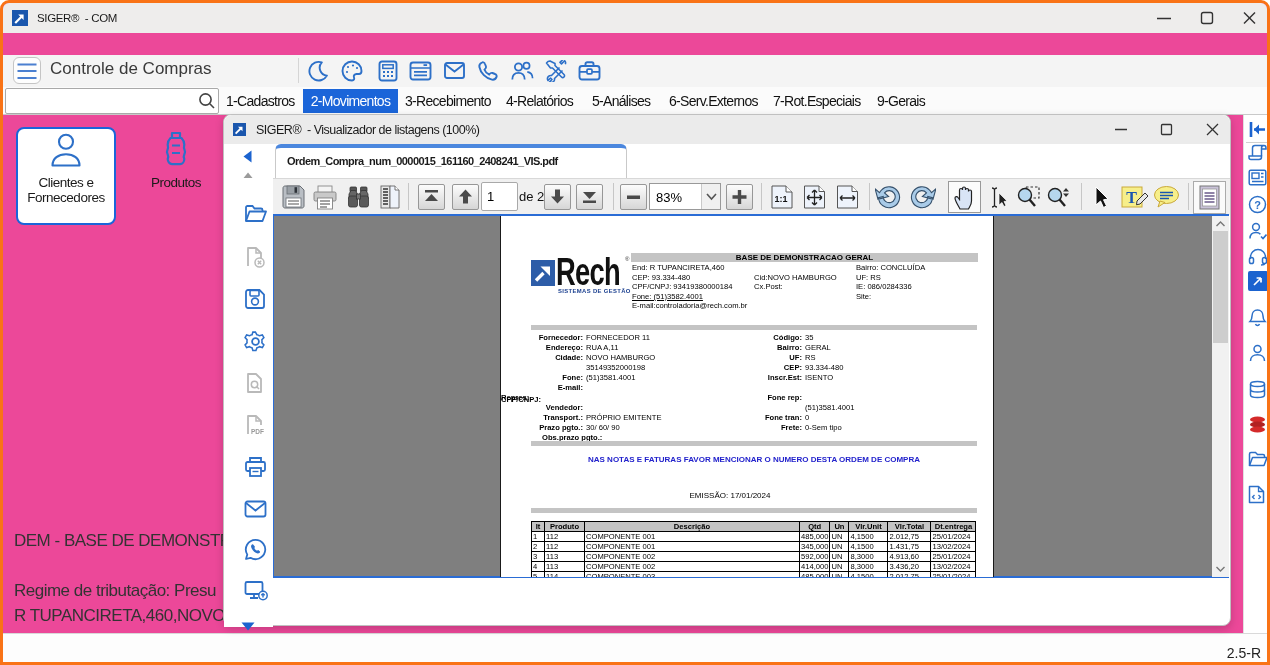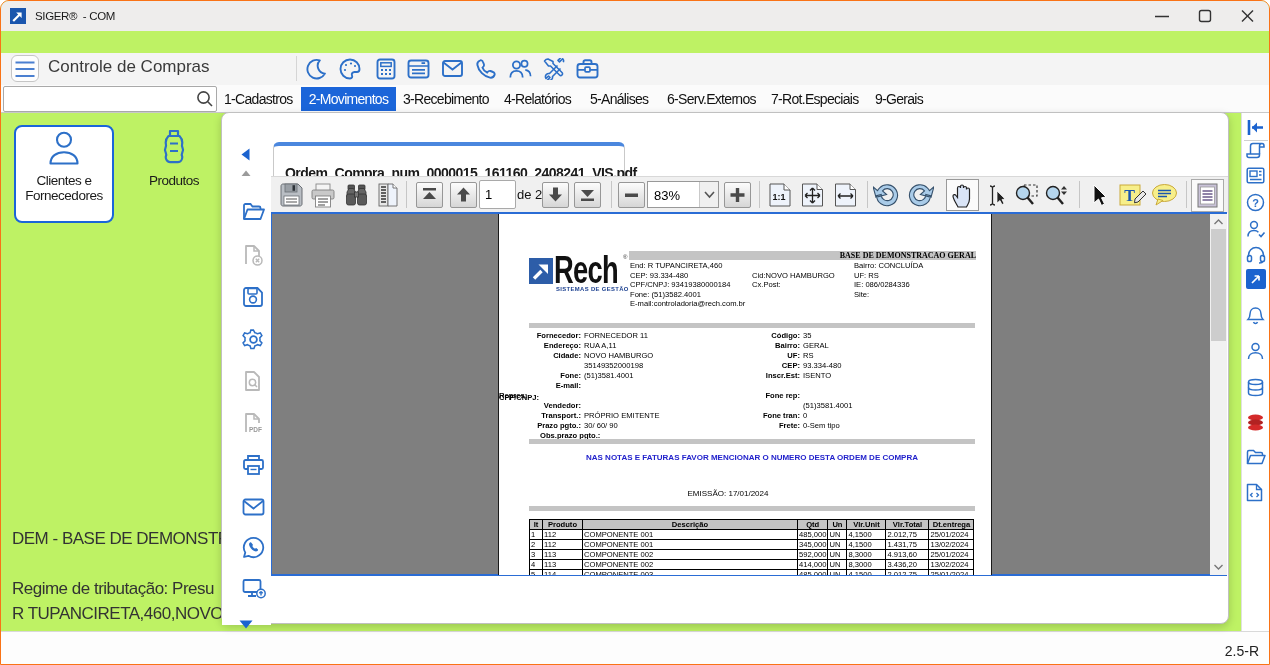--- a/index.html
+++ b/index.html
@@ -1,20 +1,20 @@
 <!DOCTYPE html>
 <html><head>
 <meta charset="utf-8">
 <style>
 * { margin:0; padding:0; box-sizing:border-box; }
 html,body { width:1270px; height:665px; overflow:hidden; background:#fff;
   font-family:"Liberation Sans", sans-serif; }
 .abs { position:absolute; }
 #win { position:absolute; left:0; top:0; width:1270px; height:665px;
-  border:1px solid #f97316; border-radius:9px 9px 0 0; background:#bef264; overflow:hidden; }
+  border:3px solid #f97316; border-radius:9px 9px 0 0; background:#ec4899; overflow:hidden; }
 
 #titlebar { position:absolute; left:0px; top:0; width:1268px; height:30px; background:#eeedec; }
 #titlebar .title { position:absolute; left:34px; top:9px; font-size:11.5px; letter-spacing:-0.35px; color:#1a1a1a; }
 
 #bluebar { position:absolute; left:0px; top:30px; width:1268px; height:22px; background:#1b65d9; }
 #bluebar .txt { position:absolute; left:44px; top:4px; font-size:14px; letter-spacing:-0.35px; font-weight:bold; color:#fff; transform:scaleX(0.945); transform-origin:0 0; }
 #bluebar .right { position:absolute; right:8px; top:4px; font-size:14px; letter-spacing:-0.35px; font-weight:bold; color:#fff; }
 
 #toolrow { position:absolute; left:0px; top:52px; width:1268px; height:32px; background:#f4f4f4; }
 #hamb { position:absolute; left:10px; top:2px; width:28px; height:27px; background:#fdfdfd; border:1px solid #c5c5c5; border-radius:6px; }
@@ -36,21 +36,21 @@
 #rsb { position:absolute; left:1240px; top:112px; width:29px; height:518px; background:#fff; border-left:1px solid #e0e0e0; }
 .rico { position:absolute; left:1245px; }
 
 #iwin { position:absolute; left:220px; top:111px; width:1008px; height:512px; background:#fff;
   border:1px solid #c0c0c0; border-radius:8px; box-shadow:0 3px 8px rgba(0,0,0,0.18); }
 #ititle { position:absolute; left:0; top:0; width:1006px; height:29px; background:#ebebeb; border-radius:8px 8px 0 0; }
 #ititle .t { position:absolute; left:32px; top:8px; font-size:12.5px; letter-spacing:-0.5px; color:#1a1a1a; }
 #itabs { position:absolute; left:0; top:29px; width:1006px; height:34px; background:#fff; }
 #itab { position:absolute; left:51px; top:0; width:352px; height:34px; background:#fff;
   border:1px solid #c9c9c9; border-bottom:none; border-top:4px solid #4b87de; border-radius:6px 6px 0 0; }
-#itab .t { position:absolute; left:11px; top:19px; font-size:14px; letter-spacing:-0.55px; font-weight:bold; color:#1a1a1a; }
+#itab .t { position:absolute; left:11px; top:7px; font-size:11px; letter-spacing:-0.55px; font-weight:bold; color:#1a1a1a; }
 #itoolbar { position:absolute; left:0; top:63px; width:1006px; height:37px; background:#f0f0f0; border-top:1px solid #d8d8d8;}
 .tbtn { position:absolute; top:5px; width:27px; height:26px; background:linear-gradient(#fcfcfc,#d6d6d6);
   border:1px solid #979797; border-radius:2px; }
 .tsep { position:absolute; top:4px; width:1px; height:27px; background:#c6c6c6; }
 .tico { position:absolute; top:6px; }
 
 #isb { position:absolute; left:0; top:63px; width:49px; height:449px; background:#fff; z-index:5; }
 .iico { position:absolute; left:20px; }
 
 #viewport { position:absolute; left:49px; top:99px; width:956px; height:364px; background:#7f7f7f;
@@ -277,20 +277,34 @@
     </svg>
 
     <svg class="rico" style="top:482px;" width="17" height="19" viewBox="0 0 17 19">
       <path d="M1.5 17.5 L1.5 1.5 L10.5 1.5 L15.5 6.5 L15.5 17.5 Z" fill="none" stroke="#2d70c8" stroke-width="1.5" stroke-linejoin="round"></path>
       <path d="M10.5 1.5 L10.5 6.5 L15.5 6.5" fill="none" stroke="#2d70c8" stroke-width="1.3"></path>
       <path d="M6.5 10 L4.5 12 L6.5 14 M10.5 10 L12.5 12 L10.5 14" fill="none" stroke="#2d70c8" stroke-width="1.3"></path>
     </svg>
   </div>
 
   <div id="iwin">
+    <div id="ititle">
+      <svg class="abs" style="left:9px; top:8px;" width="13" height="13" viewBox="0 0 13 13">
+        <rect width="13" height="13" fill="#1a56ad"></rect>
+        <path d="M2.6 10.6 L7.7 5.5" stroke="#fff" stroke-width="1.8" fill="none"></path>
+        <path d="M5 3.7 L9.5 3.7 L9.5 8.2 Z" fill="#fff"></path>
+      </svg>
+      <div class="t">SIGER®&nbsp; - Visualizador de listagens (100%)</div>
+      <svg class="abs" style="left:881px; top:0;" width="136" height="29" viewBox="0 0 136 29">
+        <line x1="10" y1="14.5" x2="22" y2="14.5" stroke="#333" stroke-width="1.3"></line>
+        <rect x="56.5" y="9.5" width="10" height="10" fill="none" stroke="#333" stroke-width="1.3" rx="1"></rect>
+        <line x1="102" y1="9" x2="113" y2="20" stroke="#333" stroke-width="1.3"></line>
+        <line x1="113" y1="9" x2="102" y2="20" stroke="#333" stroke-width="1.3"></line>
+      </svg>
+    </div>
     <div id="itabs">
       <div id="itab">
           <div class="t">Ordem_Compra_num_0000015_161160_2408241_VIS.pdf</div>
         </div>
     </div>
 
     <svg class="abs" style="left:19px; top:35px;" width="10" height="13" viewBox="0 0 10 13">
       <path d="M8.5 0.5 L8.5 12.5 L0.5 6.5 Z" fill="#1b63cf"></path>
     </svg>
     <svg class="abs" style="left:17px; top:57px;" width="14" height="9" viewBox="0 0 14 9">
@@ -540,26 +554,26 @@
         <svg class="abs" style="left:30px; top:44px;" width="24" height="26" viewBox="0 0 24 26">
           <rect width="24" height="26" fill="#2d5da8"></rect>
           <path d="M5 20.5 L12.5 13" stroke="#fff" stroke-width="3.4" fill="none"></path>
           <path d="M9.5 6.5 L19 6.5 L19 16 Z" fill="#fff"></path>
         </svg>
         <div class="abs" style="left:55px; top:34px; font-size:39px; font-weight:bold; color:#111; letter-spacing:-1px; transform:scaleX(0.70); transform-origin:0 0;">Rech</div>
         <div class="abs" style="left:124px; top:40px; font-size:6px; color:#333;">®</div>
         <div class="abs" style="left:57px; top:72px; font-size:5.9px; font-weight:bold; color:#1a3f8f; letter-spacing:0.35px;">SISTEMAS DE GESTÃO</div>
 
         <div class="abs" style="left:130px; top:37px; width:347px; height:9px; background:#c4c4c4;">
-          <div style="font-size:8px; font-weight:bold; text-align:right; line-height:9px; color:#000;font-family:Liberation Serif, serif;">BASE DE DEMONSTRACAO GERAL</div>
+          <div style="font-size:8px; font-weight:bold; text-align:center; line-height:9px; color:#000;">BASE DE DEMONSTRACAO GERAL</div>
         </div>
         <div class="p" style="left:131px; top:47px;">End: R TUPANCIRETA,460</div>
         <div class="p" style="left:131px; top:56.5px;">CEP: 93.334-480</div>
         <div class="p" style="left:131px; top:66px;">CPF/CNPJ: 93419380000184</div>
-        <div class="p" style="left:131px; top:75.5px;">Fone: (51)3582.4001</div>
+        <div class="p" style="left:131px; top:75.5px;text-decoration:underline;">Fone: (51)3582.4001</div>
         <div class="p" style="left:131px; top:85px;">E-mail:controladoria@rech.com.br</div>
         <div class="p" style="left:253px; top:56.5px;">Cid:NOVO HAMBURGO</div>
         <div class="p" style="left:253px; top:66px;">Cx.Post:</div>
         <div class="p" style="left:355px; top:47px;">Bairro: CONCLUÍDA</div>
         <div class="p" style="left:355px; top:56.5px;">UF: RS</div>
         <div class="p" style="left:355px; top:66px;">IE: 086/0284336</div>
         <div class="p" style="left:355px; top:75.5px;">Site:</div>
 
         <div class="gbar" style="top:109px;"></div>
 

